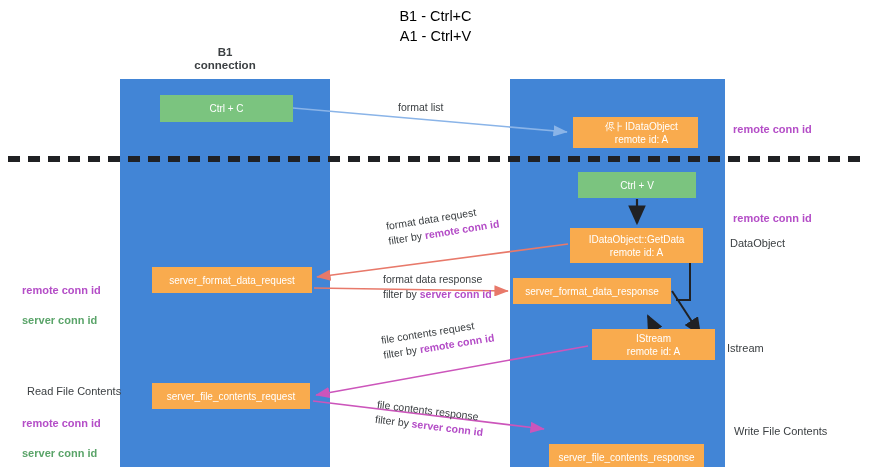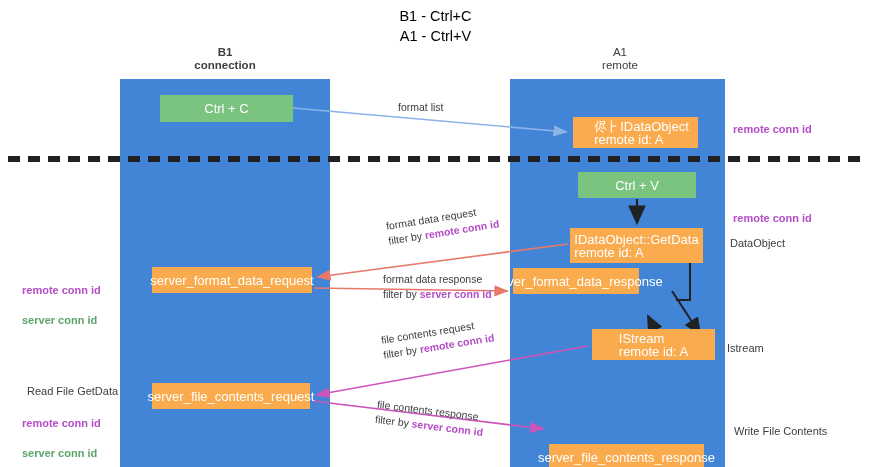--- a/index.html
+++ b/index.html
@@ -54,36 +54,36 @@
   }
 
   
   .node {
     position: absolute;
     box-sizing: border-box;
     display: flex;
     flex-direction: column;
     align-items: center;
     justify-content: center;
-    text-align: left;
+    text-align: center;
     color: #ffffff;
-    font-size: 13px;
+    font-size: 10px;
     line-height: 13px;
     white-space: pre-line;
     z-index: 6;
   }
   .node.green  { background: #7bc47f; }
   .node.orange { background: #f9ab4e; }
 
   #n-ctrlc  { left: 160px; top: 95px;  width: 133px; height: 27px; }
   #n-idataobject { left: 573px; top: 117px; width: 125px; height: 31px; padding-left: 12px; }
   #n-ctrlv  { left: 578px; top: 172px; width: 118px; height: 26px; }
   #n-getdata { left: 570px; top: 228px; width: 133px; height: 35px; }
   #n-sfdreq { left: 152px; top: 267px; width: 160px; height: 26px; }
-  #n-sfdres { left: 513px; top: 268px; width: 126px; height: 26px; }
+  #n-sfdres { left: 513px; top: 278px; width: 158px; height: 26px; }
   #n-istream { left: 592px; top: 329px; width: 123px; height: 31px; }
   #n-sfcreq { left: 152px; top: 383px; width: 158px; height: 26px; }
   #n-sfcres { left: 549px; top: 417px; width: 155px; height: 26px; margin-top: 27px; }
 
   
   .side-label {
     position: absolute;
     font-size: 11px;
     line-height: 15px;
     color: #3c4043;
@@ -149,22 +149,20 @@
 <div id="stage">
 
   <div id="title">B1 - Ctrl+C
 A1 - Ctrl+V</div>
 
   <div class="lane" id="lane-b1"></div>
   <div class="lane" id="lane-a1"></div>
 
   <div class="lane-header" id="hdr-b1">B1
 connection</div>
-  <div class="lane-header" id="hdr-a1">A1
-remote</div>
 
   <svg id="wires" xmlns="http://www.w3.org/2000/svg">
     <defs>
       <marker id="ah-blue" markerWidth="9" markerHeight="7" refX="8.5" refY="3.5" orient="auto">
         <polygon points="0 0, 9 3.5, 0 7" fill="#8ab4e8"></polygon>
       </marker>
       <marker id="ah-red" markerWidth="9" markerHeight="7" refX="8.5" refY="3.5" orient="auto">
         <polygon points="0 0, 9 3.5, 0 7" fill="#e8796a"></polygon>
       </marker>
       <marker id="ah-magenta" markerWidth="9" markerHeight="7" refX="8.5" refY="3.5" orient="auto">
@@ -232,21 +230,21 @@
   <div class="side-label purple" id="lbl-remote-2">remote conn id</div>
   <div class="side-label" id="lbl-dataobject">DataObject</div>
   <div class="side-label" id="lbl-istream">Istream</div>
   <div class="side-label" id="lbl-write">Write File Contents</div>
 
   <div class="side-label" id="lbl-left-conn">
     <span class="purple">remote conn id</span><br>
     <span class="green">server conn id</span>
   </div>
 
-  <div class="side-label" id="lbl-read">Read File GetData</div>
+  <div class="side-label" id="lbl-read">Read File Contents</div>
 
   <div class="side-label" id="lbl-left-conn-2">
     <span class="purple">remote conn id</span><br>
     <span class="green">server conn id</span>
   </div>
 
   <div id="divider"></div>
 
 </div>
 

